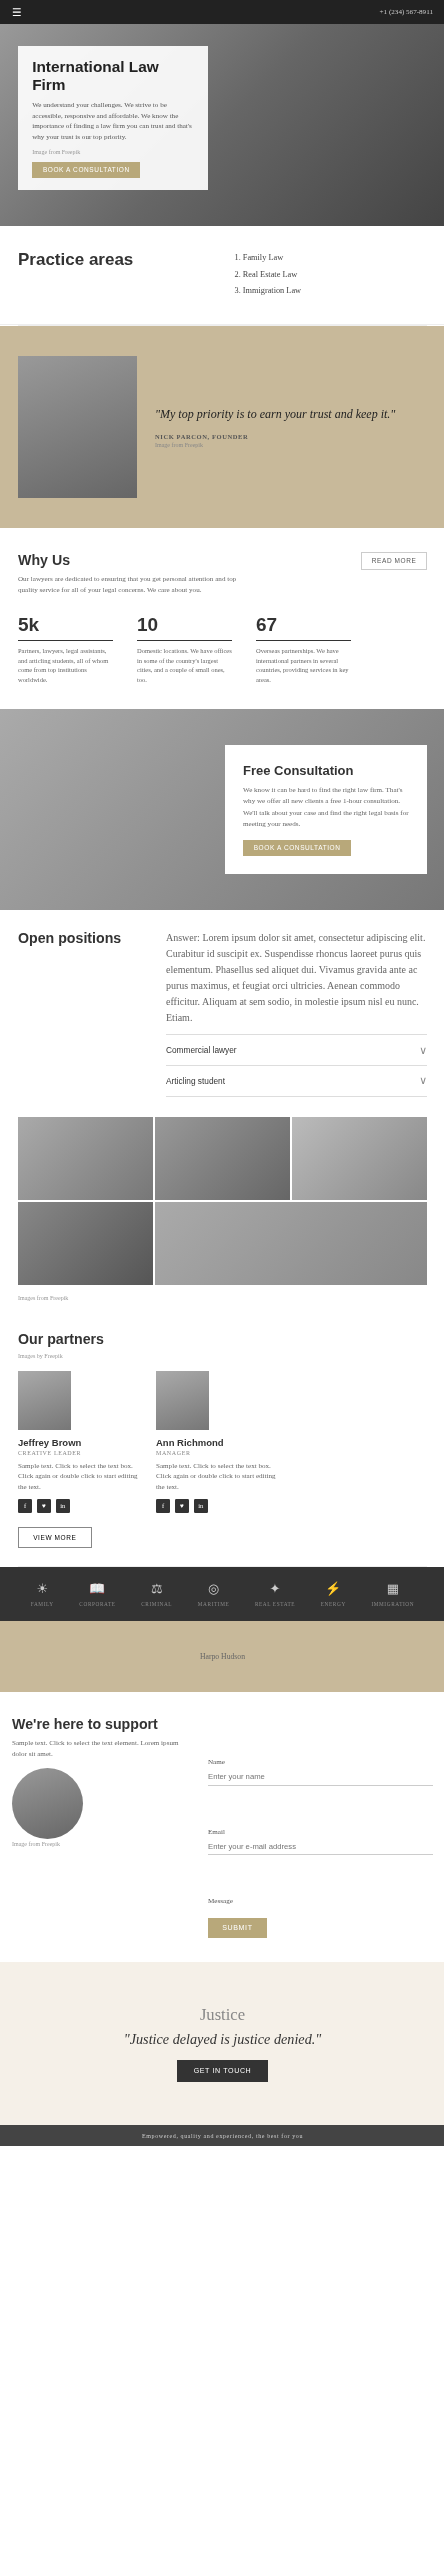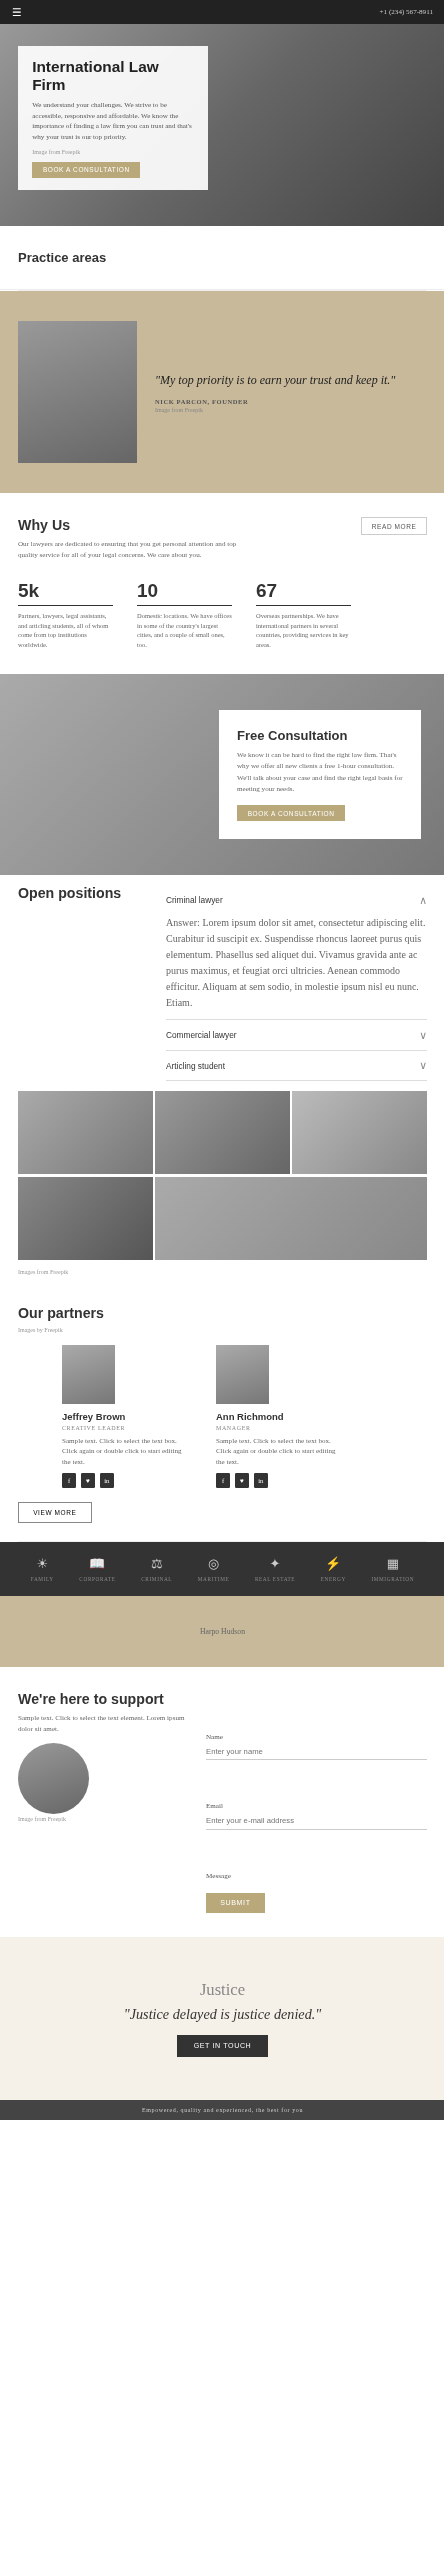--- a/index.html
+++ b/index.html
@@ -72,21 +72,21 @@
     
     .practice-areas {
       display: flex;
       padding: 24px 18px;
       border-bottom: 0.6px solid #eee;
     }
     .practice-left {
       width: 50%;
     }
     .practice-title {
-      font-size: 13px;
+      font-size: 17px;
       font-weight: 700;
       font-family: Arial, sans-serif;
     }
     .practice-right {
       width: 50%;
       padding-left: 12px;
     }
     .practice-list {
       list-style: none;
       font-size: 8.3px;
@@ -179,21 +179,21 @@
     .stat-desc {
       font-size: 6.5px;
       color: #666;
       line-height: 1.5;
       max-width: 95px;
     }
 
     
     .free-consult {
       background: linear-gradient(135deg, #aaa 0%, #777 100%);
-      padding: 36px 24px;
+      padding: 36px 18px;
       position: relative;
     }
     .free-consult-box {
       background: #fff;
       padding: 18px;
       width: 202px;
       margin-left: auto;
     }
     .free-consult-title {
       font-size: 13px;
@@ -203,21 +203,21 @@
     }
     .free-consult-desc {
       font-size: 7.1px;
       color: #666;
       line-height: 1.6;
       margin-bottom: 9.5px;
     }
 
     
     .open-positions {
-      padding: 10px 18px;
+      padding: 20px 18px;
     }
     .open-positions-inner {
       display: flex;
       gap: 18px;
     }
     .open-positions-left {
       width: 130px;
       flex-shrink: 0;
     }
     .open-positions-right { flex: 1; }
@@ -272,22 +272,21 @@
     .partners {
       padding: 18px 18px;
     }
     .partners-credit {
       font-size: 6px;
       color: #999;
       margin-bottom: 12px;
     }
     .partners-grid {
       display: flex;
-      gap: 24px;
-      margin-left: 44px;
+      gap: 8px;
     }
     .partner-item { width: 130px; }
     .partner-avatar {
       width: 53px;
       height: 59px;
       background: linear-gradient(160deg, #aaa, #777);
       margin-bottom: 7.1px;
     }
     .partner-name {
       font-size: 9.5px;
@@ -369,23 +368,23 @@
       height: 71px;
       display: flex;
       align-items: center;
       justify-content: center;
       font-size: 7.7px;
       color: #666;
     }
 
     
     .support-section {
-      padding: 24px 18px;
-      display: flex;
-      gap: 10px;
+      padding: 24px 12px;
+      display: flex;
+      gap: 18px;
     }
     .support-left { width: 178px; }
     .support-right { flex: 1; }
     .support-title {
       font-size: 14.2px;
       font-weight: 700;
       font-family: Arial, sans-serif;
       margin-bottom: 6px;
     }
     .support-desc {
@@ -507,20 +506,27 @@
     <div class="hero-desc">We understand your challenges. We strive to be accessible, responsive and affordable. We know the importance of finding a law firm you can trust and that's why your trust is our top priority.</div>
     <div class="hero-image-credit">Image from Freepik</div>
     <button class="btn-consult">BOOK A CONSULTATION</button>
   </div>
 </div>
 
 <div class="practice-areas">
   <div class="practice-left">
     <div class="practice-title">Practice areas</div>
   </div>
+  <div class="practice-right">
+    <ul class="practice-list">
+      <li>1. Family Law</li>
+      <li>2. Real Estate Law</li>
+      <li>3. Immigration Law</li>
+    </ul>
+  </div>
 </div>
 
 <hr class="divider">
 
 <div class="quote-section">
   <div class="quote-image"></div>
   <div class="quote-content">
     <div class="quote-text">"My top priority is to earn your trust and keep it."</div>
     <div class="quote-author">NICK PARCON, FOUNDER</div>
     <div class="quote-image-credit">Image from Freepik</div>
@@ -560,24 +566,20 @@
 </div>
 
 <div class="open-positions">
   <div class="open-positions-inner">
     <div class="open-positions-left">
       <div class="section-title">Open positions</div>
     </div>
     <div class="open-positions-right">
 
       <div class="accordion-item open">
-        <div class="accordion-header">
-          <span>Criminal lawyer</span>
-          <span class="chevron">∧</span>
-        </div>
         <div class="accordion-content">Answer: Lorem ipsum dolor sit amet, consectetur adipiscing elit. Curabitur id suscipit ex. Suspendisse rhoncus laoreet purus quis elementum. Phasellus sed aliquet dui. Vivamus gravida ante ac purus maximus, et feugiat orci ultricies. Aenean commodo efficitur. Aliquam at sem sodio, in molestie ipsum nisl eu nunc. Etiam.</div>
       </div>
 
       <div class="accordion-item closed">
         <div class="accordion-header">
           <span>Commercial lawyer</span>
           <span class="chevron">∨</span>
         </div>
 
       </div>

